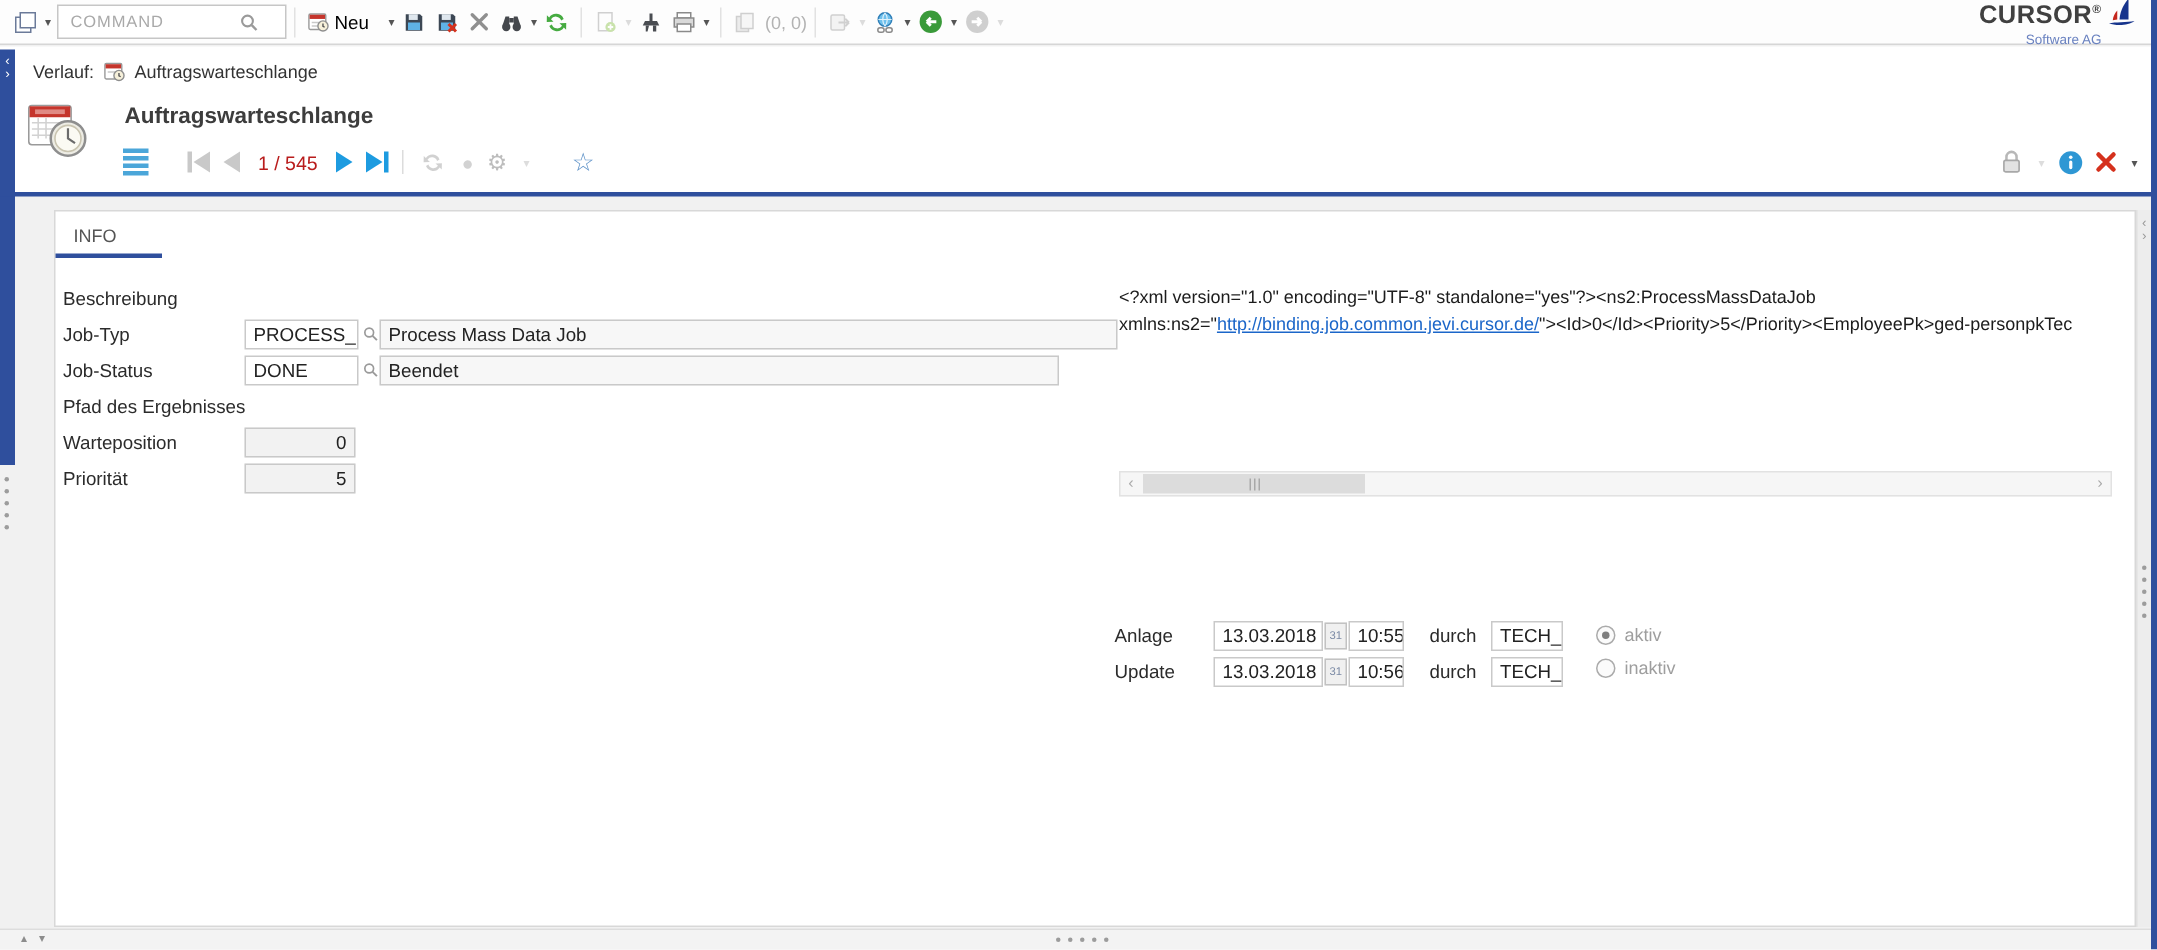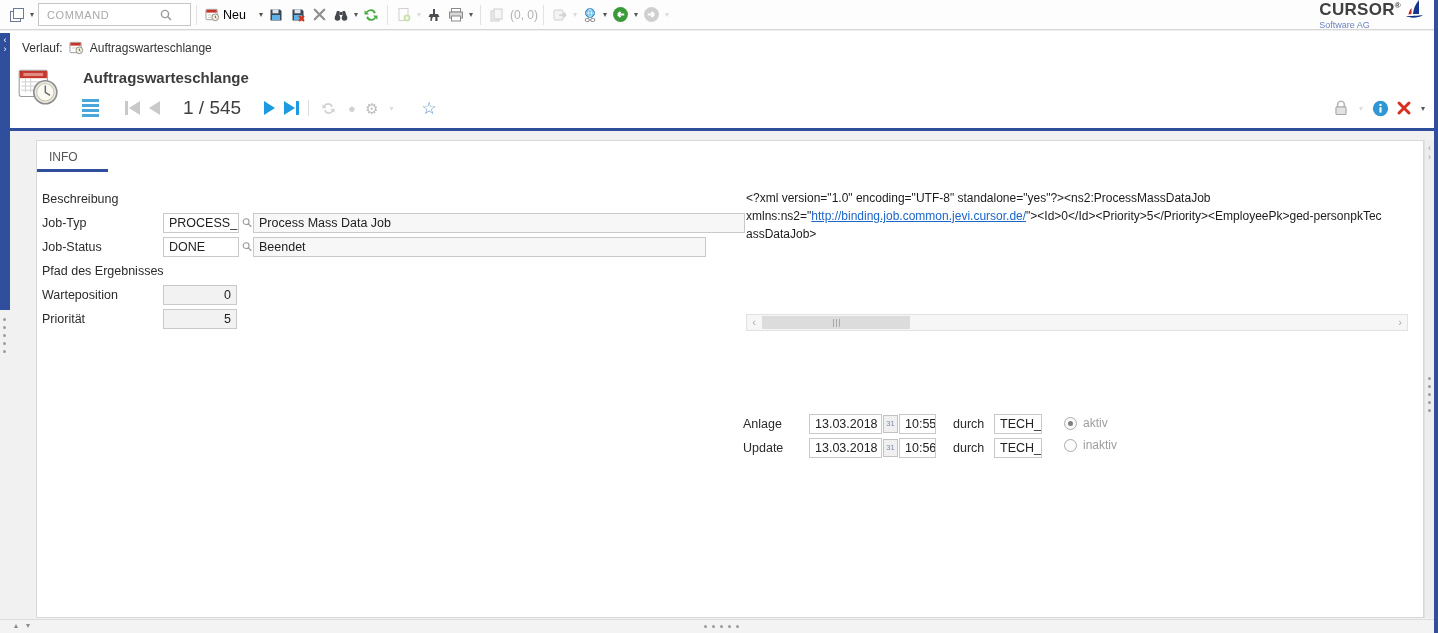--- a/index.html
+++ b/index.html
@@ -17,38 +17,38 @@
   .cmdbox{display:inline-flex;align-items:center;width:142px;height:21px;border:1px solid #c6c6c6;
           background:#fff;margin-left:2px;padding:0 3px 0 6px;flex:none;}
   .cmdbox input{border:0;outline:none;width:110px;font:11px "Liberation Sans",sans-serif;
           letter-spacing:.6px;color:#444;background:transparent;}
   .cmdbox input::placeholder{color:#a9a9a9;}
   .dim{opacity:.45;}
   .counter{font-size:12px;color:#b3b3b3;margin-left:2px;}
   .logo{margin-left:auto;margin-right:8px;display:flex;align-items:flex-start;gap:3px;}
   .logo-name{font-size:17px;font-weight:bold;color:#404040;letter-spacing:.3px;line-height:15px;}
   .logo-reg{font-size:8px;vertical-align:super;}
-  .logo-sub{font-size:9px;color:#6a82c0;display:block;text-align:left;margin-top:1px;}
+  .logo-sub{font-size:9px;color:#6a82c0;display:block;text-align:right;margin-top:1px;}
   
   .headerzone{position:absolute;top:31px;left:0;width:1434px;height:97px;background:#fff;}
   .crumb{position:absolute;left:22px;top:9px;display:flex;align-items:center;gap:6px;
          font-size:12px;color:#333;}
   .bigicon{position:absolute;left:15px;top:32px;}
   .ptitle{position:absolute;left:83px;top:38px;font-size:15px;font-weight:bold;color:#3d3d3d;}
   .navrow{position:absolute;left:80px;top:64px;display:flex;align-items:center;gap:9px;height:26px;}
   .hamburger{display:inline-flex;flex-direction:column;gap:2px;padding:2px;cursor:pointer;}
   .hamburger i{width:17px;height:3px;background:#4ba6d9;display:block;}
   .tri-l{width:0;height:0;border-top:7px solid transparent;border-bottom:7px solid transparent;
          border-right:11px solid #c9c9c9;}
   .tri-r{width:0;height:0;border-top:7px solid transparent;border-bottom:7px solid transparent;
          border-left:11px solid #1d9be0;}
   .navbtn{display:flex;align-items:center;cursor:pointer;}
   .bar-g{width:3px;height:14px;background:#c9c9c9;margin-right:1px;}
   .bar-b{width:3px;height:14px;background:#1d9be0;margin-left:1px;}
-  .pos{font-size:19px;color:#404040;margin:0 14px;}
+  .pos{font-size:13px;color:#b91c1c;margin:0 3px;}
   .vsep2{width:1px;height:16px;background:#dcdcdc;}
   .glyph{line-height:1;}
   .hdricons{position:absolute;left:1332px;top:64px;display:flex;align-items:center;gap:7px;height:26px;}
   
   .bluebar{position:absolute;left:0;top:33px;width:10px;height:277px;background:#2f4f9d;z-index:5;
            display:flex;flex-direction:column;align-items:center;padding-top:3px;box-sizing:border-box;color:#fff;}
   .bluebar span{font-size:9px;line-height:9px;}
   .bluedivider{position:absolute;top:128px;left:0;width:1438px;height:3px;background:#2f4f9d;z-index:6;}
   .ldots{position:absolute;left:3px;top:318px;display:flex;flex-direction:column;gap:5px;z-index:5;}
   .dot{width:3px;height:3px;border-radius:50%;background:#9c9c9c;}
@@ -384,21 +384,20 @@
     <span class="flabel" style="top:144px">Warteposition</span>
     <span class="fld num" style="top:144px;left:126px;width:74px">0</span>
 
     <span class="flabel" style="top:168px">Priorität</span>
     <span class="fld num" style="top:168px;left:126px;width:74px">5</span>
 
     
     <div class="xmlbox">
       <div>&lt;?xml version="1.0" encoding="UTF-8" standalone="yes"?&gt;&lt;ns2:ProcessMassDataJob</div>
       <div><span>xmlns:ns2="</span><span class="xlink">http://binding.job.common.jevi.cursor.de/</span><span>"&gt;&lt;Id&gt;0&lt;/Id&gt;&lt;Priority&gt;5&lt;/Priority&gt;&lt;EmployeePk&gt;ged-personpkTec</span></div>
-      <div>assDataJob&gt;</div>
     </div>
     <div class="hscroll">
       <span class="sarrow" style="left:0">‹</span>
       <span class="sthumb">
           <i></i>
           <i></i>
           <i></i>
         </span>
       <span class="sarrow" style="right:0">›</span>
     </div>

